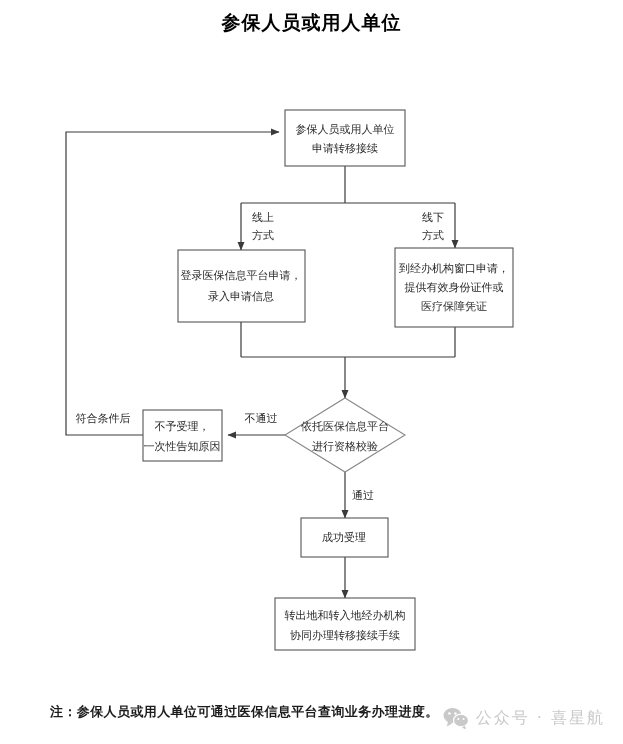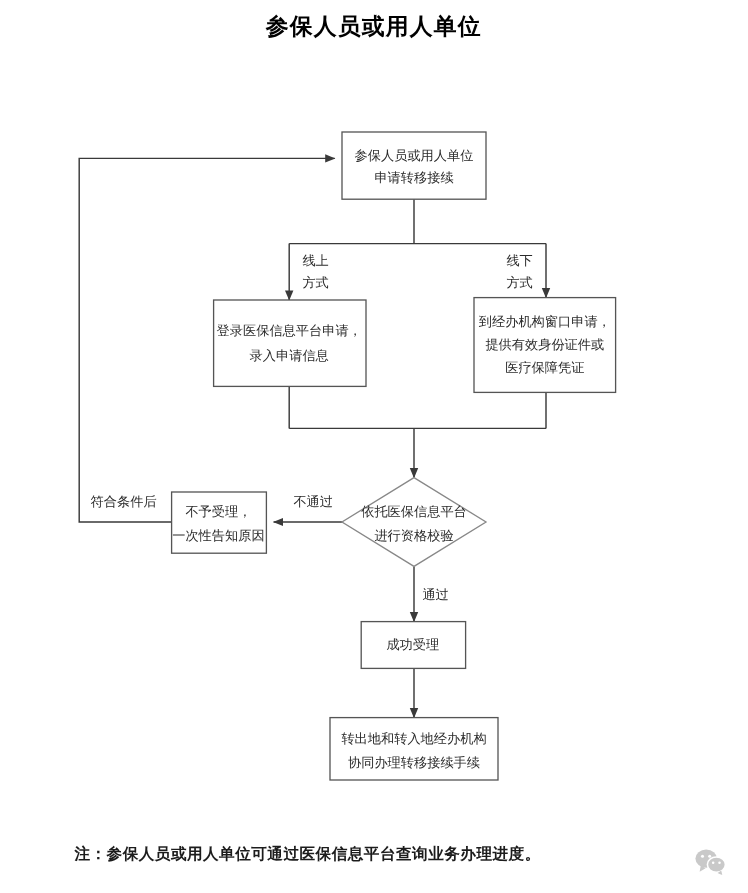--- a/index.html
+++ b/index.html
@@ -75,21 +75,21 @@
   }
   .edge-label {
     font-family: "DejaVu Sans", "Liberation Sans", sans-serif;
     font-size: 11px;
     fill: #2b2b2b;
     text-anchor: middle;
     dominant-baseline: middle;
   }
   .footer-note {
     position: absolute;
-    left: 62px;
+    left: 50px;
     top: 703px;
     font-family: "Liberation Serif", "DejaVu Serif", serif;
     font-weight: bold;
     font-size: 13px;
     color: #1c1c1c;
     letter-spacing: 0.4px;
   }
   .watermark {
     position: absolute;
     right: 18px;
@@ -214,15 +214,16 @@
     <svg class="wechat-icon" width="26" height="22" viewBox="0 0 26 22">
       <ellipse cx="9.5" cy="8.5" rx="9" ry="7.6" fill="#c9c9c9"></ellipse>
       <polygon points="5,14 4,19.5 9,16.5" fill="#c9c9c9"></polygon>
       <ellipse cx="18" cy="13.5" rx="7.5" ry="6.4" fill="#c9c9c9" stroke="#ffffff" stroke-width="1.3"></ellipse>
       <polygon points="22,18.5 23,22.5 19,20.5" fill="#c9c9c9"></polygon>
       <circle cx="6.4" cy="6.6" r="1.25" fill="#ffffff"></circle>
       <circle cx="12.4" cy="6.6" r="1.25" fill="#ffffff"></circle>
       <circle cx="15.3" cy="12" r="1.05" fill="#ffffff"></circle>
       <circle cx="20.6" cy="12" r="1.05" fill="#ffffff"></circle>
     </svg>
+    <span class="watermark-text">公众号 · 喜星航</span>
   </div>
 
 </div>
 
 </body></html>

